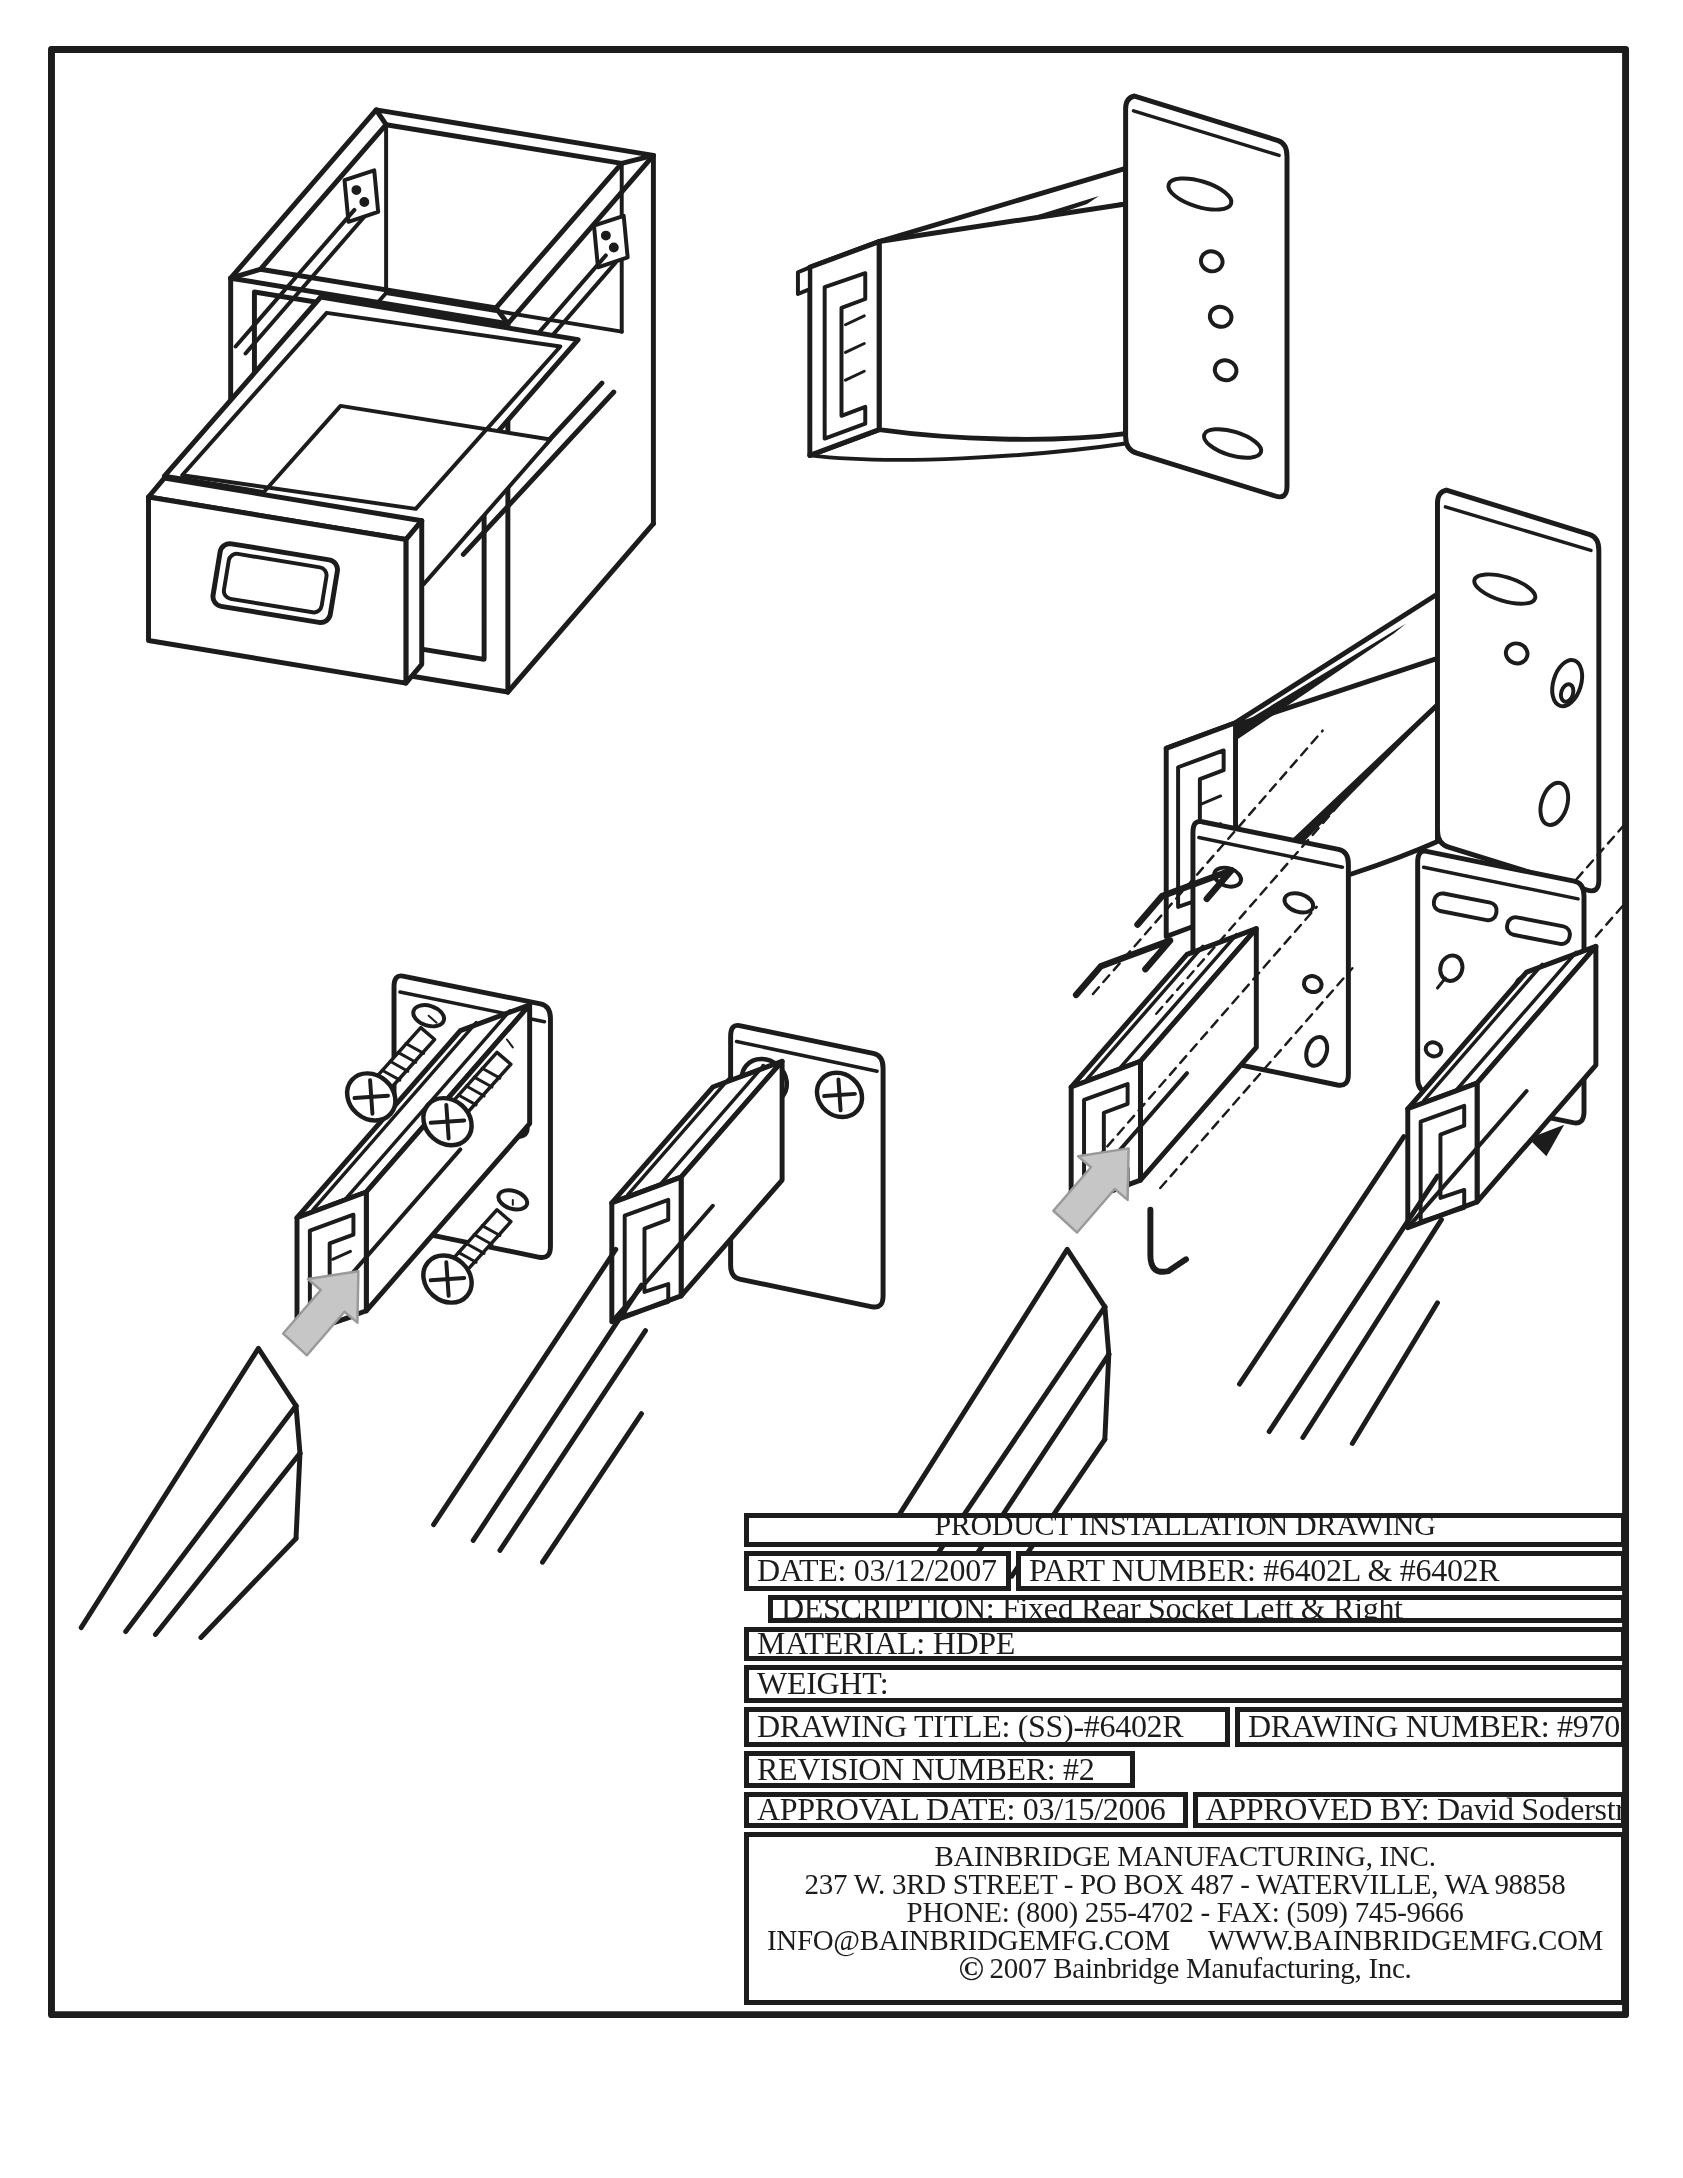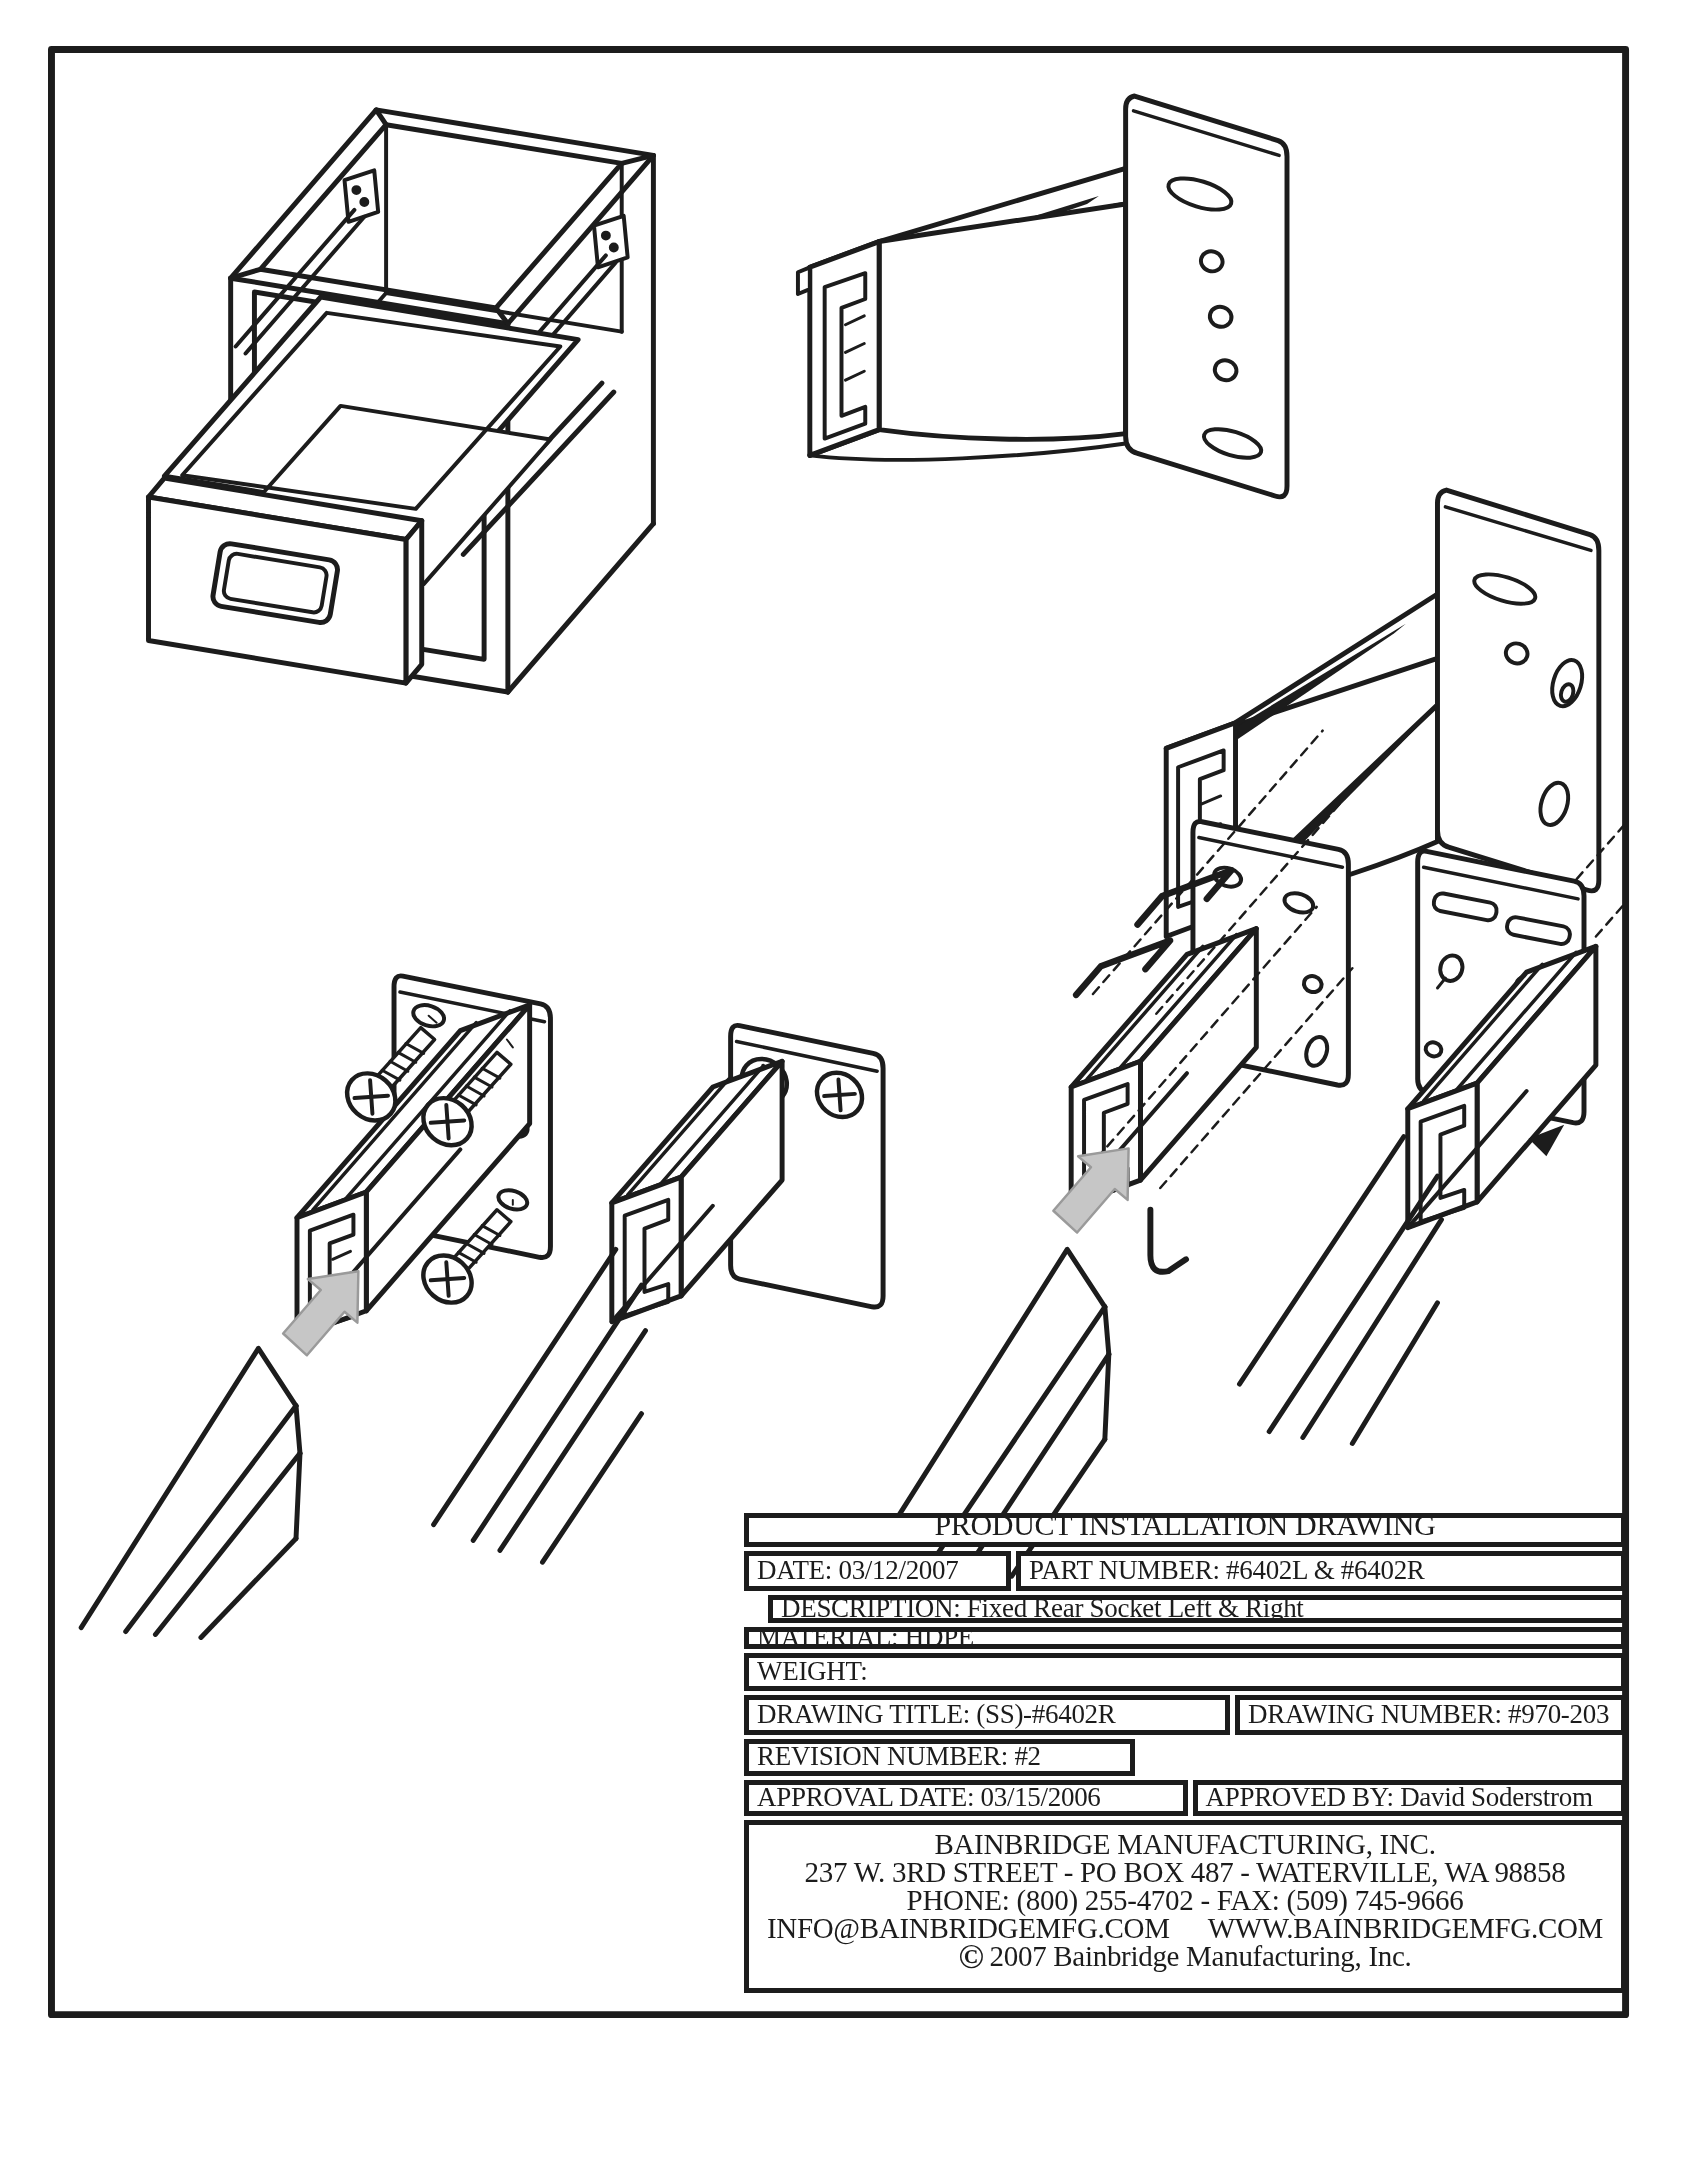--- a/index.html
+++ b/index.html
@@ -25,21 +25,21 @@
     display:flex;
     align-items:center;
     overflow:hidden;
     white-space:nowrap;
   }
   .tb-cells{display:flex;gap:5px;margin-bottom:4px;}
   .tb-cell{
     background:#fff;border:5px solid #1c1c1c;box-sizing:border-box;
     display:flex;align-items:center;overflow:hidden;white-space:nowrap;
   }
-  .tb-text{font-size:27px;line-height:1;padding:0 0 2px 8px;letter-spacing:-0.3px;}
+  .tb-text{font-size:32px;line-height:1;padding:0 0 2px 8px;letter-spacing:-0.3px;}
   .tb-header-row{justify-content:center;}
   .tb-header-row .tb-text{padding-left:0;font-size:30px;}
   #company-box{
     background:#fff;border:5px solid #1c1c1c;box-sizing:border-box;
     height:173px;text-align:center;padding-top:5px;
   }
   .co-line{font-size:29px;line-height:28px;letter-spacing:-0.3px;white-space:nowrap;}
   .co-gap{display:inline-block;width:38px;}
   .copyright-symbol{font-weight:bold;font-size:34px;vertical-align:-2px;margin-right:6px;}
 </style>
@@ -370,21 +370,21 @@
     </div>
     <div class="tb-cell" style="width:610px;height:40px;">
       <span class="tb-text">PART NUMBER: #6402L &amp; #6402R</span>
     </div>
   </div>
 
   <div class="tb-row" style="height:28px;margin-left:24px;">
     <span class="tb-text">DESCRIPTION: Fixed Rear Socket Left &amp; Right</span>
   </div>
 
-  <div class="tb-row" style="height:22px;">
+  <div class="tb-row" style="height:34px;">
     <span class="tb-text">MATERIAL: HDPE</span>
   </div>
 
   <div class="tb-row" style="height:38px;">
     <span class="tb-text">WEIGHT:</span>
   </div>
 
   <div class="tb-cells">
     <div class="tb-cell" style="width:486px;height:40px;">
       <span class="tb-text">DRAWING TITLE: (SS)-#6402R</span>

